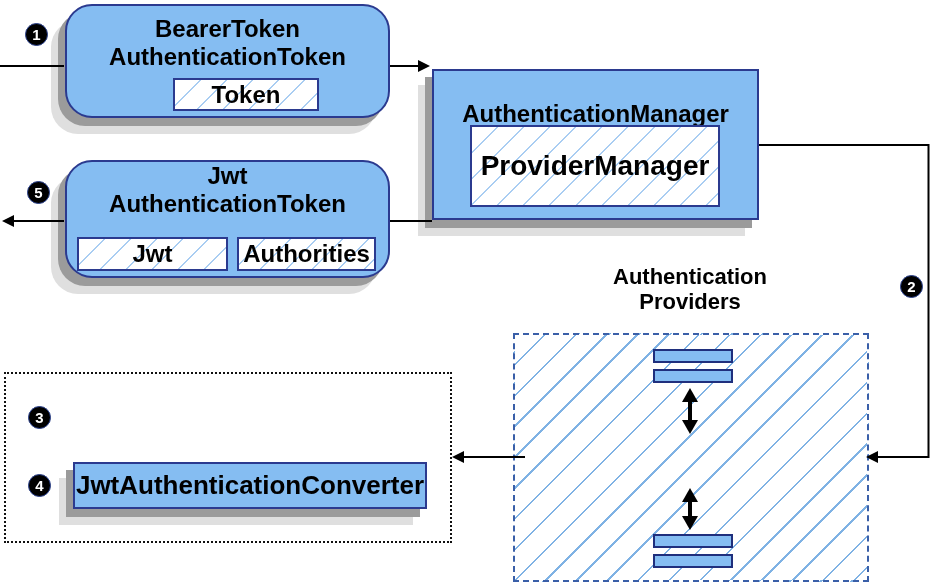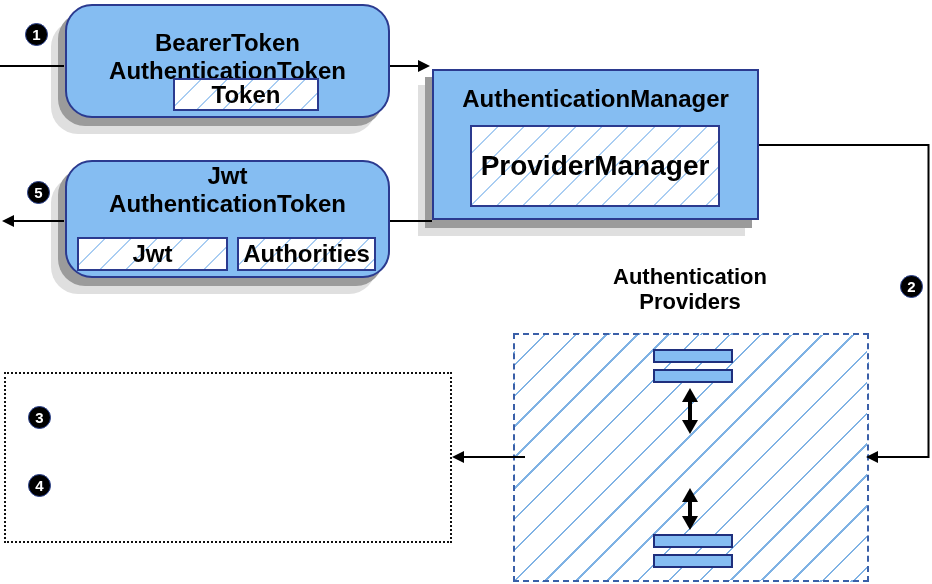--- a/index.html
+++ b/index.html
@@ -16,23 +16,23 @@
   .title{font-weight:bold;font-size:24px;line-height:28px;text-align:center;}
   .flexcenter{display:flex;align-items:center;justify-content:center;}
   
   .subbox{
     position:absolute;background-color:#fff;
     background-image:repeating-linear-gradient(135deg,transparent 0 17px,#a9cdf2 17px 18.5px);
     border:2px solid #2b3a8f;box-sizing:border-box;
     display:flex;align-items:center;justify-content:center;font-weight:bold;font-size:24px;
   }
   
-  .bearer{left:65px;top:4px;width:325px;height:114px;padding-top:23px;}
+  .bearer{left:65px;top:4px;width:325px;height:114px;padding-top:9px;}
   .token-sub{left:85px;top:72px;width:146px;height:33px;margin-left:21px;}
-  .manager{left:432px;top:69px;width:327px;height:151px;padding-top:14px;}
+  .manager{left:432px;top:69px;width:327px;height:151px;padding-top:29px;}
   .pm-sub{left:36px;top:54px;width:250px;height:82px;font-size:28px;}
   .jwtbox{left:65px;top:160px;width:325px;height:118px;}
   .jwt-sub{left:10px;top:75px;width:151px;height:34px;}
   .auth-sub{left:170px;top:75px;width:139px;height:34px;align-items:center;}
   .decoder{left:73px;top:394px;width:239px;height:47px;font-weight:bold;font-size:26px;}
   .converter{left:73px;top:462px;width:354px;height:47px;font-weight:bold;font-size:26px;}
   
   .prov-container{
     position:absolute;left:513px;top:333px;width:356px;height:249px;
     border:2.5px dashed #3a5fa8;box-sizing:border-box;background-color:#fff;
@@ -101,20 +101,23 @@
     </div>
     <div class="subbox jwt-sub">
       <span>Jwt</span>
     </div>
     <div class="subbox auth-sub">
       <span>Authorities</span>
     </div>
   </div>
 
   <div class="dotted-box"></div>
+  <div class="box converter flexcenter">
+    <span>JwtAuthenticationConverter</span>
+  </div>
 
   <div class="badge b1">1</div>
   <div class="badge b2">2</div>
   <div class="badge b3">3</div>
   <div class="badge b4">4</div>
   <div class="badge b5">5</div>
 
   <svg class="overlay" width="932" height="584" viewBox="0 0 932 584">
     <g>
       <line x1="0" y1="66" x2="64" y2="66"></line>

